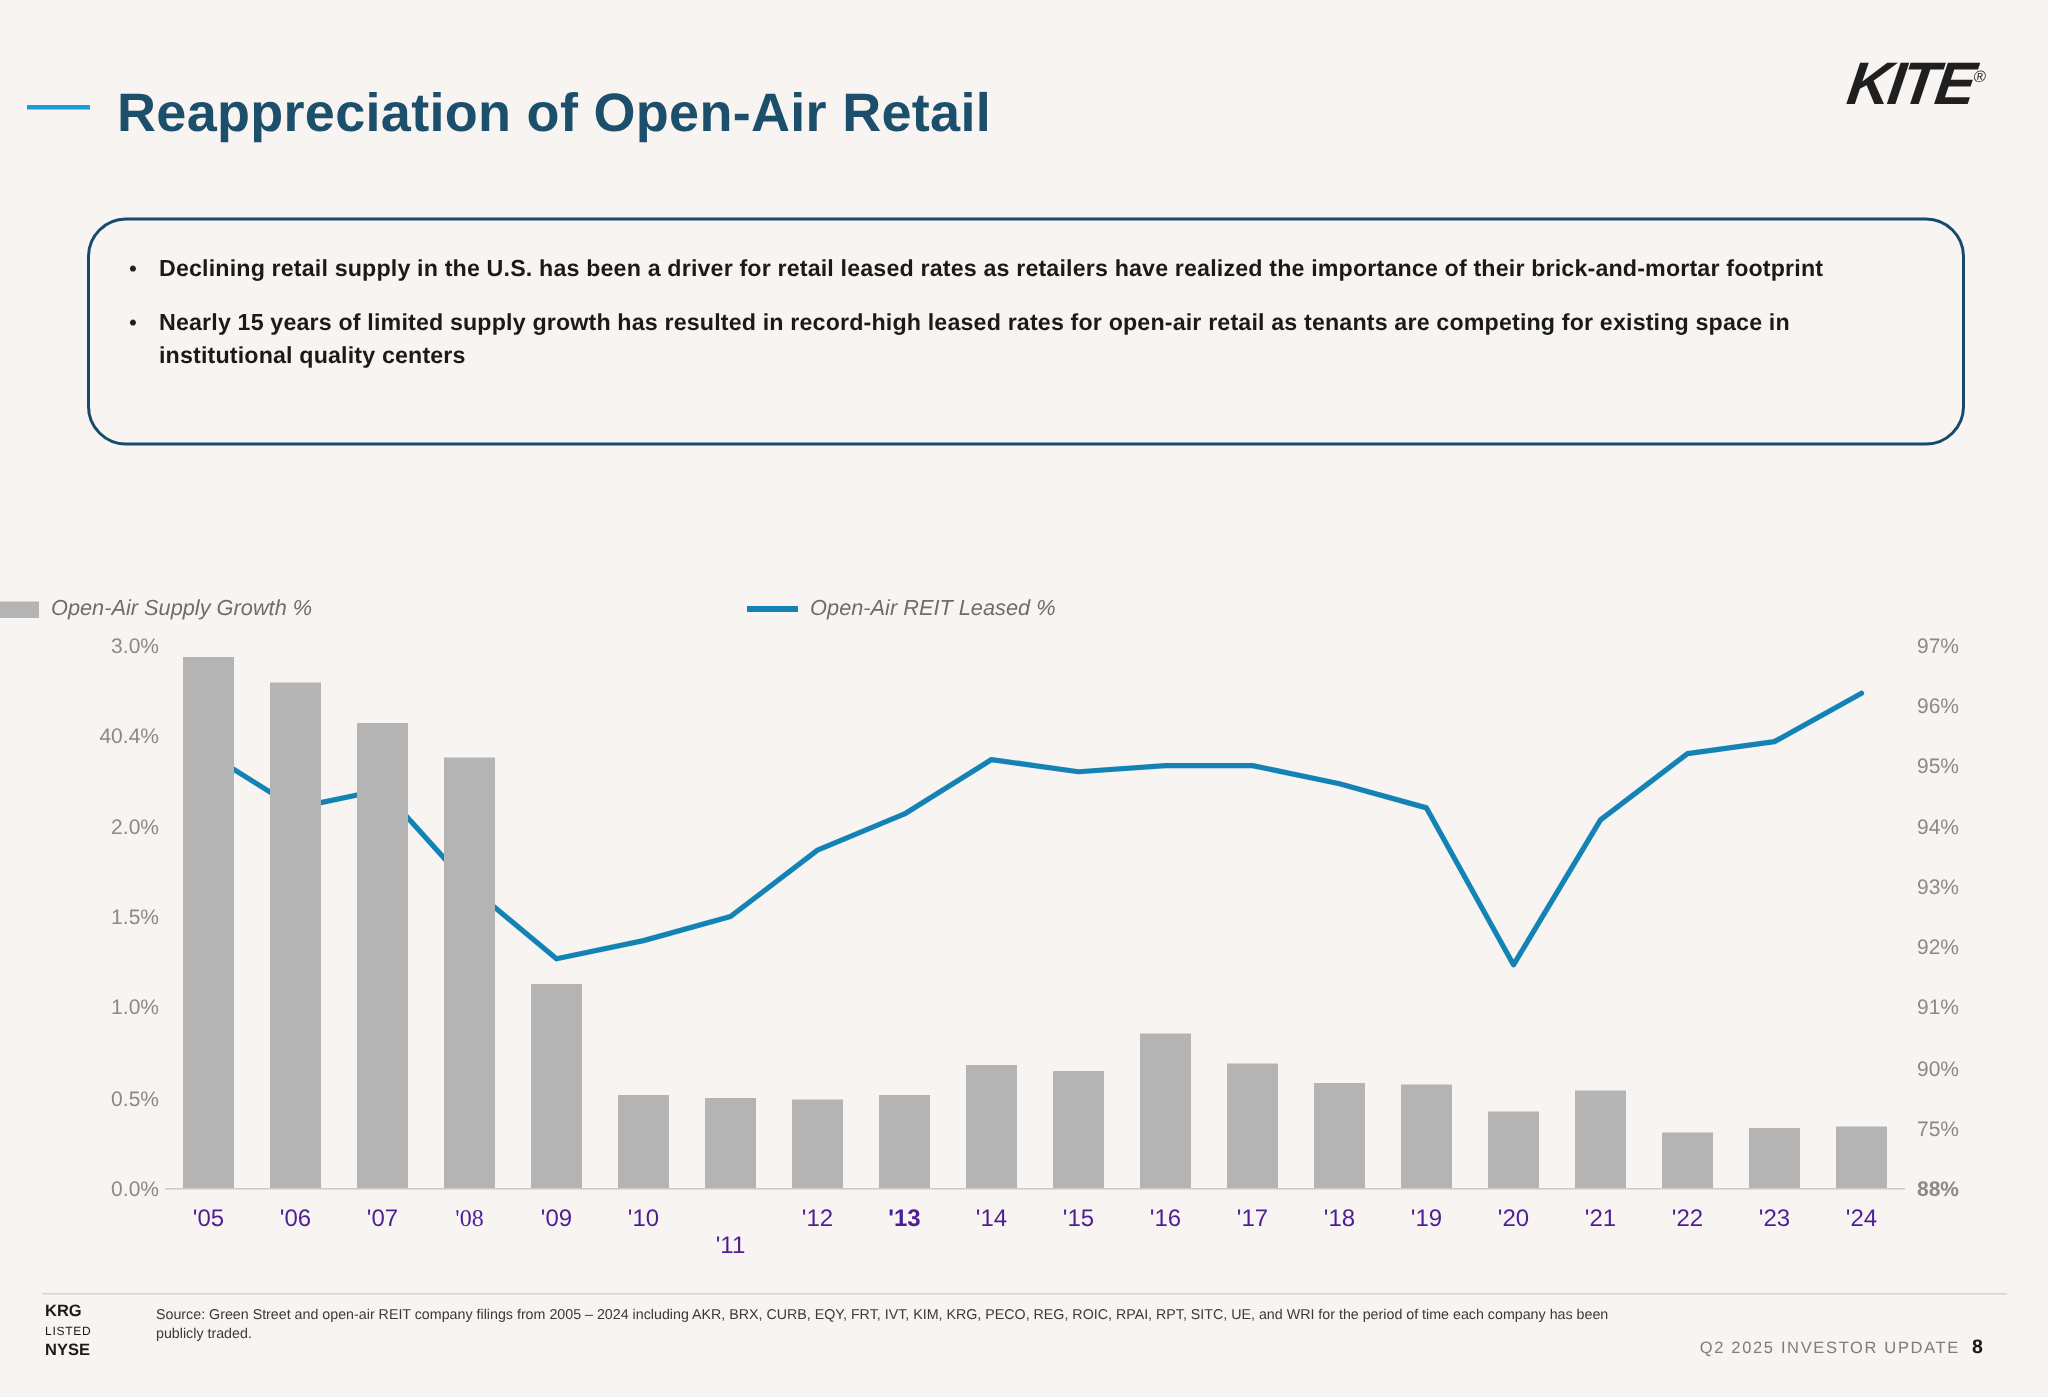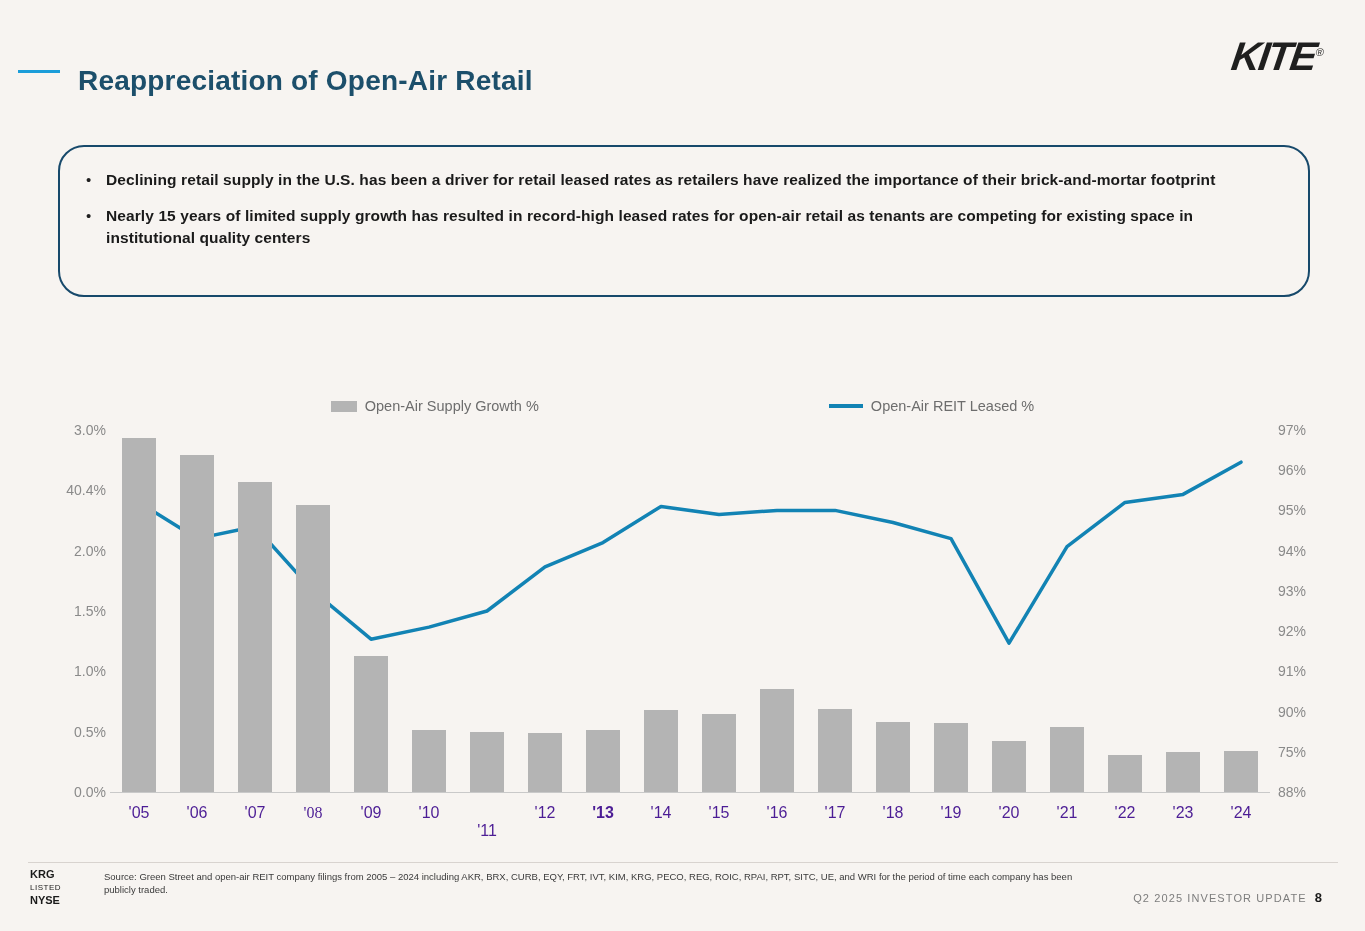--- a/index.html
+++ b/index.html
@@ -13,23 +13,22 @@
   }
   .slide { position: absolute; inset: 0; }
 
   
   .accent-bar {
     position: absolute; left: 18px; top: 70px;
     width: 42px; height: 3px; background: #1b9dd9;
   }
   .title {
     position: absolute; left: 78px; top: 54px;
-    font-size: 28px; font-weight: bold; color: #1c4f6b;
+    font-size: 36px; font-weight: bold; color: #1c4f6b;
     letter-spacing: .2px;
-    margin-top: 11px;
   }
   .logo {
     position: absolute; right: 42px; top: 34px;
     font-style: italic; font-weight: bold; font-size: 40px;
     color: #1f1f1f; letter-spacing: -2px;
     transform: skewX(-8deg);
   }
   .logo .reg {
     font-size: 11px; vertical-align: super; font-style: normal;
     font-weight: normal; letter-spacing: 0;
@@ -53,22 +52,22 @@
     line-height: 22px; letter-spacing: .1px;
   }
 
   
   .chart-title {
     position: absolute; top: 345px; left: 0; width: 100%;
     text-align: center; font-size: 18px; font-weight: bold; color: #1a1a1a;
   }
   .legend {
     position: absolute; top: 398px; left: 0; width: 100%;
-    display: flex; justify-content: center; gap: 290px;
-    font-size: 14.5px; color: #6d6d6d;
+    display: flex; justify-content: flex-start; gap: 290px;
+    font-size: 14.5px; color: #6d6d6d; font-style: italic;
   }
   .legend-item { display: flex; align-items: center; gap: 8px; }
   .legend-swatch-bar { width: 26px; height: 11px; background: #b4b4b4; }
   .legend-swatch-line { width: 34px; height: 4px; background: #1283b4; }
 
   .plot {
     position: absolute;
     left: 110px; top: 430px;
     width: 1160px; height: 362px;
   }
@@ -154,21 +153,21 @@
   <div class="axis-left" id="axis-left">
       <div class="tick" style="top: 362px;">0.0%</div>
       <div class="tick" style="top: 301.667px;">0.5%</div>
       <div class="tick" style="top: 241.333px;">1.0%</div>
       <div class="tick" style="top: 181px;">1.5%</div>
       <div class="tick" style="top: 120.667px;">2.0%</div>
       <div class="tick" style="top: 60.3333px;">40.4%</div>
       <div class="tick" style="top: 0px;">3.0%</div>
     </div>
   <div class="axis-right" id="axis-right">
-      <div class="tick" style="top: 362px;">88%</div>
+      <div class="tick" style="top: 362px; font-weight: bold;">88%</div>
       <div class="tick" style="top: 321.778px;">75%</div>
       <div class="tick" style="top: 281.556px;">90%</div>
       <div class="tick" style="top: 241.333px;">91%</div>
       <div class="tick" style="top: 201.111px;">92%</div>
       <div class="tick" style="top: 160.889px;">93%</div>
       <div class="tick" style="top: 120.667px;">94%</div>
       <div class="tick" style="top: 80.4444px;">95%</div>
       <div class="tick" style="top: 40.2222px;">96%</div>
       <div class="tick" style="top: 0px;">97%</div>
     </div>

